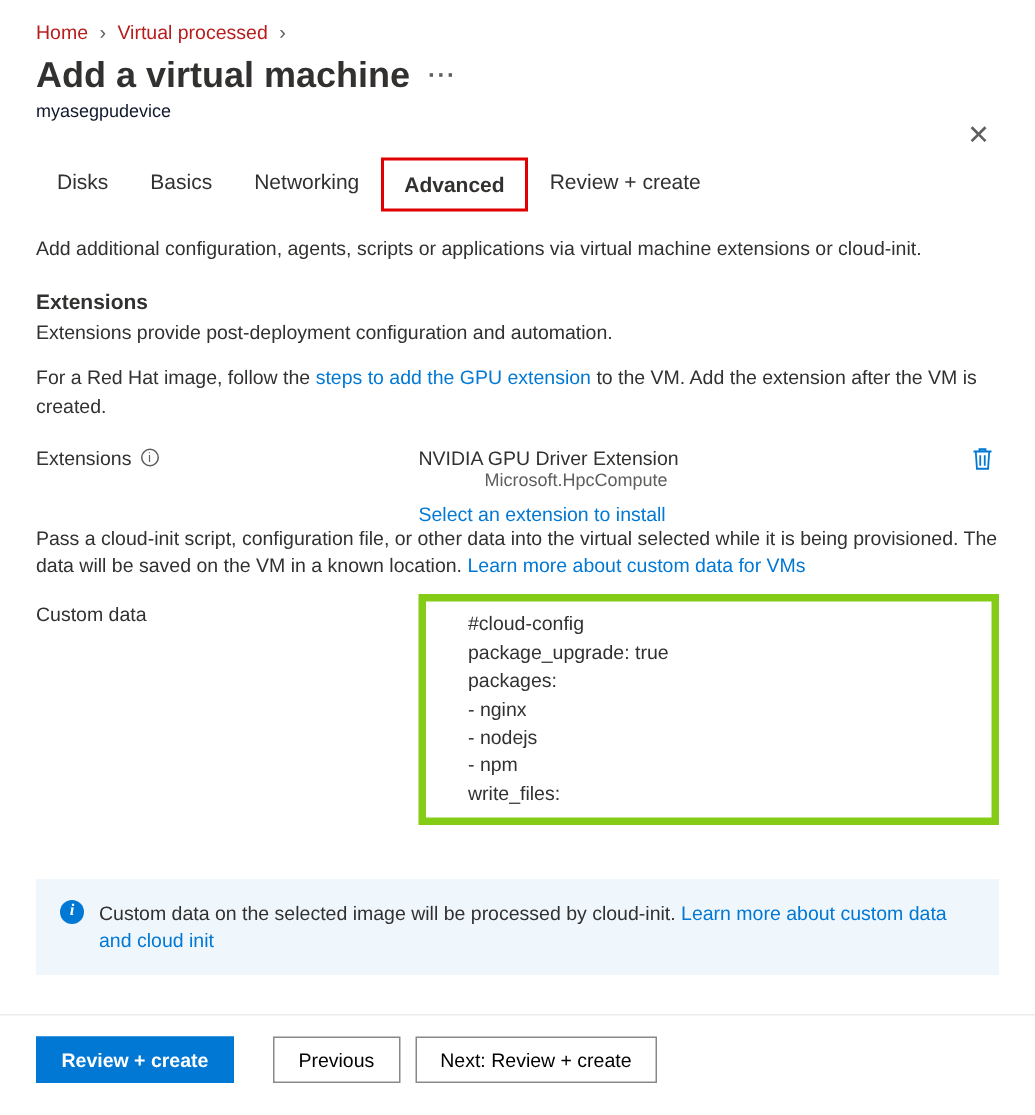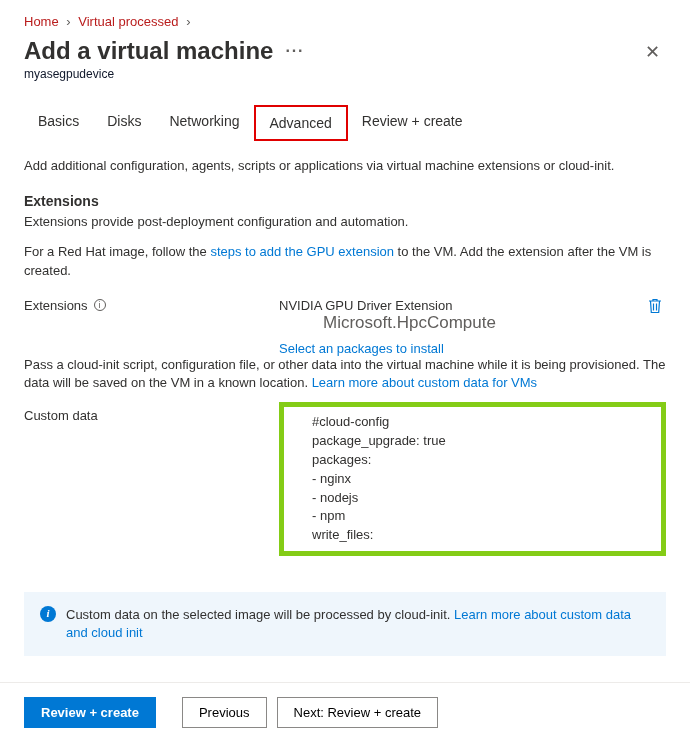--- a/index.html
+++ b/index.html
@@ -8,37 +8,37 @@
     font-family: "Segoe UI", -apple-system, sans-serif;
     font-size: 13px;
     color: #323130;
     background: #fff;
     width: 690px;
   }
   .page { padding: 10px 24px 0 24px; }
   .breadcrumb { font-size: 13px; padding: 4px 0 8px; }
   .breadcrumb a { color: #b91c1c; text-decoration: none; cursor: pointer; }
   .breadcrumb .sep { color: #605e5c; margin: 0 4px; }
-  .header-row { display: flex; align-items: flex-start; justify-content: space-between; gap: 31px; }
+  .header-row { display: flex; align-items: flex-end; justify-content: space-between; gap: 31px; }
   .title { font-size: 24px; font-weight: 600; margin: 0; display: flex; align-items: center; gap: 12px;}
   .title .dots { color: #605e5c; font-size: 16px; cursor: pointer; letter-spacing: 1px;}
   .close-x { font-size: 18px; color: #605e5c; cursor: pointer; padding: 6px; line-height: 1;}
   .subtitle { font-size: 12px; color: #0f172a; margin-top: 2px; margin-bottom: 24px;}
   .tabs { display: flex; gap: 0; border-bottom: none; margin-bottom: 16px; }
   .tab { padding: 8px 14px; font-size: 14px; color: #323130; cursor: pointer; position: relative;}
-  .tab.active { font-weight: 400; }
+  .tab.active { font-weight: 700; }
   .tab.highlighted { border: 2px solid #e00000; }
   .section-desc { font-size: 13px; line-height: 1.4; margin-bottom: 18px; }
   h3.section-h { font-size: 14px; font-weight: 600; margin: 16px 0 4px; }
   .link { color: #0078d4; cursor: pointer; text-decoration: none;}
   .ext-row { display: flex; align-items: flex-start; margin-top: 16px; }
   .ext-label { width: 255px; display: flex; align-items: center; gap: 6px; font-size: 13px;}
   .ext-label .info-icon { width: 12px; height: 12px; border: 1px solid #605e5c; border-radius: 50%; display: inline-flex; align-items: center; justify-content: center; font-size: 9px; color: #605e5c; line-height: 1;}
   .ext-val { flex: 1; font-size: 13px; }
-  .ext-pub { font-size: 17px; color: #605e5c; padding-left: 44px; }
+  .ext-pub { font-size: 12px; color: #605e5c; padding-left: 44px; }
   .trash { color: #0078d4; cursor: pointer; font-size: 16px; padding: 0 4px;}
   .select-ext { color: #0078d4; font-size: 13px; margin-top: 8px; margin-left: 255px; cursor: pointer;}
   .custom-row { display: flex; align-items: flex-start; margin-top: 10px; }
   .custom-label { width: 255px; font-size: 13px; padding-top: 6px;}
   .code-box { flex: 1; border: 5px solid #84cc16; padding: 6px 28px; font-size: 13px; white-space: pre-line; line-height: 1.45; min-height: 128px;}
   .info-bar { display: flex; gap: 10px; background: #eff6fc; padding: 14px 16px; margin-top: 36px; font-size: 13px; line-height: 1.4; align-items: flex-start;}
   .info-bar .info-circle { width: 16px; height: 16px; min-width:16px; border-radius: 50%; background: #0078d4; color: #fff; display: flex; align-items: center; justify-content: center; font-size: 11px; font-weight: bold; font-style: italic; font-family: serif;}
   .footer { border-top: 1px solid #edebe9; padding: 14px 24px; display: flex; gap: 10px; margin-top: 26px;}
   .btn { font-size: 13px; padding: 7px 16px; border: 1px solid #8a8886; background: #fff; cursor: pointer; font-family: inherit;}
   .btn.primary { background: #0078d4; color: #fff; border-color: #0078d4; font-weight: 600;}
@@ -60,22 +60,22 @@
       <h1 class="title">
         <span>Add a virtual machine</span>
         <span class="dots">···</span>
       </h1>
       <div class="subtitle">myasegpudevice</div>
     </div>
     <div class="close-x">✕</div>
   </div>
 
   <div class="tabs">
+    <div class="tab">Disks</div>
     <div class="tab">Basics</div>
-    <div class="tab">Disks</div>
     <div class="tab">Networking</div>
     <div class="tab active highlighted">Advanced</div>
     <div class="tab">Review + create</div>
   </div>
 
   <div class="section-desc">Add additional configuration, agents, scripts or applications via virtual machine extensions or cloud-init.</div>
 
   <h3 class="section-h">Extensions</h3>
   <div class="section-desc" style="margin-bottom:12px;">Extensions provide post-deployment configuration and automation.</div>
   <div class="section-desc">
@@ -90,24 +90,24 @@
     <div class="ext-val">
       <div>NVIDIA GPU Driver Extension</div>
       <div class="ext-pub">Microsoft.HpcCompute</div>
     </div>
     <div class="trash">
       <svg width="14" height="16" viewBox="0 0 14 16">
           <path fill="none" stroke="#0078d4" stroke-width="1.2" d="M1 3h12M5 3V1.5h4V3M2.5 3l.8 11.5h7.4L11.5 3M5.5 5.5v7M8.5 5.5v7"></path>
         </svg>
     </div>
   </div>
-  <div class="select-ext">Select an packages to install</div>
+  <div class="select-ext">Select an extension to install</div>
 
   <div class="section-desc" style="margin-bottom:6px;">
-    <span>Pass a cloud-init script, configuration file, or other data into the virtual machine while it is being provisioned. The data will be saved on the VM in a known location. </span><a class="link">Learn more about custom data for VMs</a>
+    <span>Pass a cloud-init script, configuration file, or other data into the virtual selected while it is being provisioned. The data will be saved on the VM in a known location. </span><a class="link">Learn more about custom data for VMs</a>
   </div>
 
   <div class="custom-row">
     <div class="custom-label">Custom data</div>
     <div class="code-box">#cloud-config
 package_upgrade: true
 packages:
   - nginx
   - nodejs
   - npm

